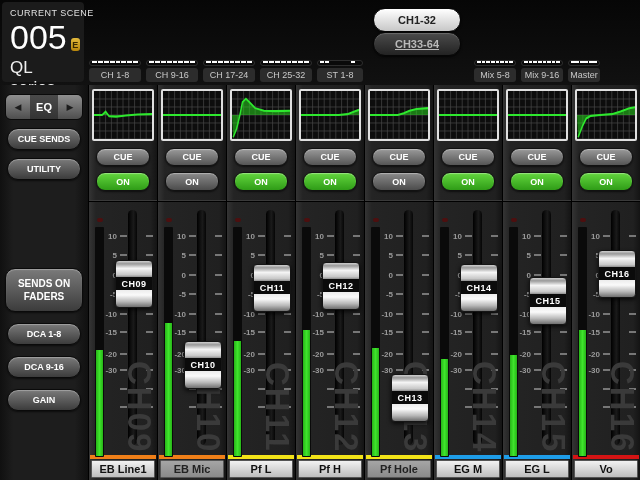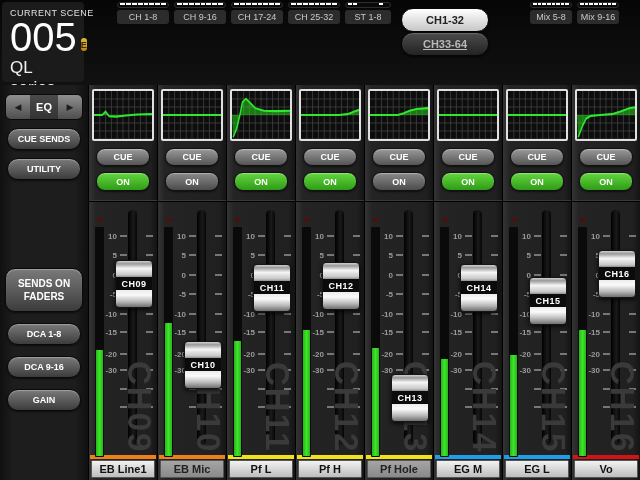--- a/index.html
+++ b/index.html
@@ -4,25 +4,25 @@
 <style>
   html,body{margin:0;padding:0;background:#000;}
   body{width:640px;height:480px;overflow:hidden;font-family:"Liberation Sans","DejaVu Sans",sans-serif;-webkit-font-smoothing:antialiased;}
   #app{width:640px;height:480px;background:#101010;display:flex;flex-direction:column;}
 
   
   #topbar{height:85px;background:linear-gradient(#060606,#111);display:flex;align-items:stretch;padding:2px 2px 3px 2px;box-sizing:border-box;}
   #scene{width:82px;background:#1b1b1b;border-radius:4px;padding:6px 4px 2px 8px;box-sizing:border-box;}
   #scene .cs-label{font-size:9px;color:#e0e0e0;letter-spacing:.5px;white-space:nowrap;}
   #scene .num-row{display:flex;align-items:flex-end;gap:4px;margin-top:2px;}
-  #scene .num{font-size:40px;color:#fff;line-height:34px;font-weight:400;}
+  #scene .num{font-size:34px;color:#fff;line-height:34px;font-weight:400;}
   #scene .ebadge{width:13px;height:13px;background:linear-gradient(#e2b93c,#b8860b);border-radius:3px;color:#3a2a00;font-size:9px;font-weight:bold;display:flex;align-items:center;justify-content:center;margin-bottom:3px;}
   #scene .series{font-size:17px;color:#f0f0f0;margin-top:4px;}
 
-  .bankrow{display:flex;align-items:flex-start;margin-left:28px;}
+  .bankrow{display:flex;align-items:flex-end;}
   .mblock{display:flex;flex-direction:column;margin-left:5px;cursor:pointer;}
   .mbars{flex:1;background:#0a0a0a;border:1px solid #2e2e2e;border-radius:3px;display:flex;gap:1px;padding:2px;box-sizing:border-box;}
   .mbar{flex:1;position:relative;background:linear-gradient(to bottom,#3c0d0d 0%,#3c0d0d 16%,#47411a 16%,#47411a 36%,#14330f 36%,#0d250b 100%);}
   .mfill{position:absolute;left:0;right:0;bottom:0;background:#2fd41e;}
   .myellow{position:absolute;left:0;right:0;background:#e6d11c;}
   .mpeak{position:absolute;left:0;right:0;height:2px;background:#fff;}
   .mlabel{height:14px;margin-top:2px;background:#2c2c2c;border-radius:3px;color:#c9c9c9;font-size:9px;display:flex;align-items:center;justify-content:center;white-space:nowrap;padding:0 2px;}
 
   #bankbtns{width:88px;display:flex;flex-direction:column;justify-content:flex-start;margin:0 8px 0 10px;padding-top:6px;}
   .bankbtn{height:22px;border-radius:12px;font-size:11px;font-weight:bold;display:flex;align-items:center;justify-content:center;cursor:pointer;border:1px solid #060606;}
@@ -328,20 +328,38 @@
               <div class="mfill" style="height: 42%;"></div>
               <div class="mpeak" style="bottom: 74%;"></div>
             </div>
             <div class="mbar">
               <div class="mfill" style="height: 54%;"></div>
               <div class="myellow" style="bottom: 54%; height: 6%;"></div>
               <div class="mpeak" style="bottom: 74%;"></div>
             </div>
           </div>
           <div class="mlabel">Mix 9-16</div>
+        </div>
+        <div class="mblock" style="width: 32px;">
+          <div class="mbars">
+            <div class="mbar">
+              <div class="mfill" style="height: 56%;"></div>
+              <div class="myellow" style="bottom: 56%; height: 8%;"></div>
+              <div class="mpeak" style="bottom: 70%;"></div>
+            </div>
+            <div class="mbar">
+              <div class="mpeak" style="bottom: 6%;"></div>
+            </div>
+            <div class="mbar">
+              <div class="mfill" style="height: 58%;"></div>
+              <div class="myellow" style="bottom: 58%; height: 8%;"></div>
+              <div class="mpeak" style="bottom: 70%;"></div>
+            </div>
+          </div>
+          <div class="mlabel">Master</div>
         </div>
       </div>
   </div>
 
   <div id="main">
 
     <div id="sidebar">
       <div id="eqnav">
         <div class="eqarrow">
             <span>◀</span>

